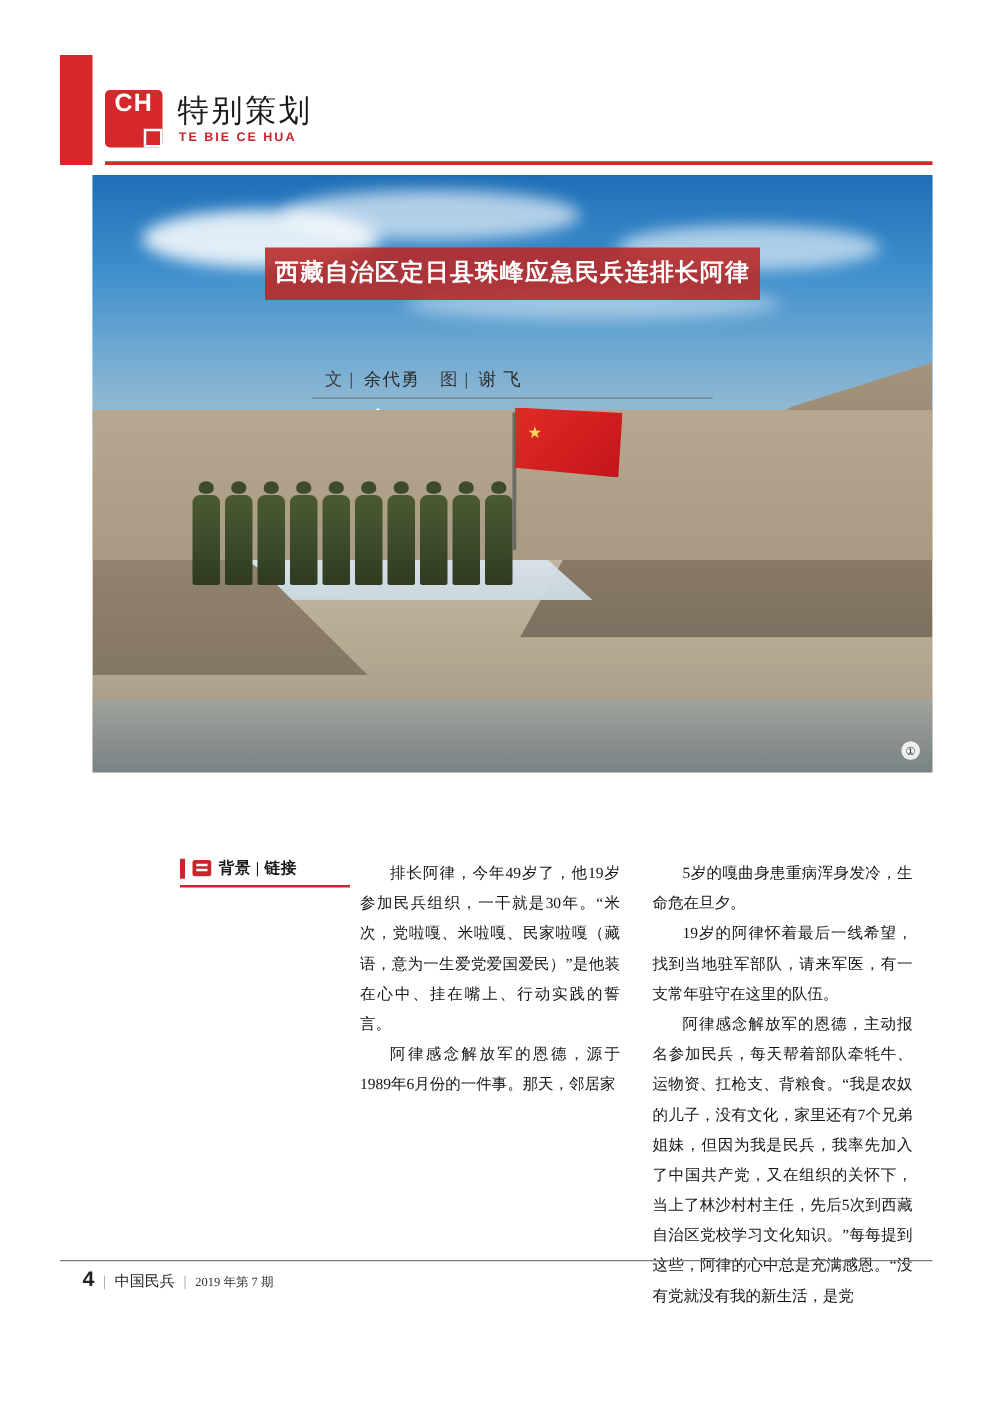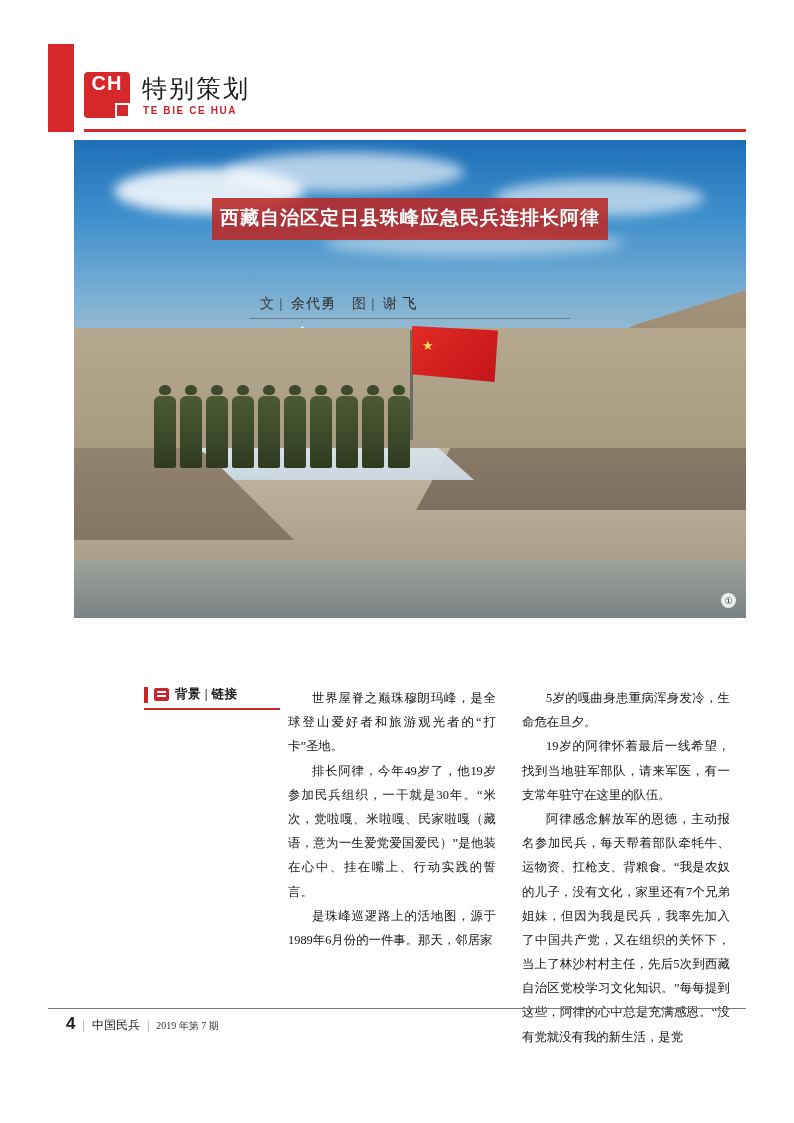--- a/index.html
+++ b/index.html
@@ -484,23 +484,22 @@
 
 <div class="sidebar">
   <div class="side-head">
     <span class="bar"></span>
     <span class="bookicon"></span>
     <span class="t">背景 | 链接</span>
   </div>
 </div>
 
 <div class="col col2">
-  <p>世界屋脊之巅珠穆朗玛峰，是全球登山爱好者和旅游观光者的“打卡”圣地。</p>
   <p>排长阿律，今年49岁了，他19岁参加民兵组织，一干就是30年。“米次，党啦嘎、米啦嘎、民家啦嘎（藏语，意为一生爱党爱国爱民）”是他装在心中、挂在嘴上、行动实践的誓言。</p>
-  <p>是珠峰巡逻路上的活地图，源于1989年6月份的一件事。那天，邻居家</p>
+  <p>阿律感念解放军的恩德，源于1989年6月份的一件事。那天，邻居家</p>
 </div>
 
 <div class="col col3">
   <p>5岁的嘎曲身患重病浑身发冷，生命危在旦夕。</p>
   <p>19岁的阿律怀着最后一线希望，找到当地驻军部队，请来军医，有一支常年驻守在这里的队伍。</p>
   <p>阿律感念解放军的恩德，主动报名参加民兵，每天帮着部队牵牦牛、运物资、扛枪支、背粮食。“我是农奴的儿子，没有文化，家里还有7个兄弟姐妹，但因为我是民兵，我率先加入了中国共产党，又在组织的关怀下，当上了林沙村村主任，先后5次到西藏自治区党校学习文化知识。”每每提到这些，阿律的心中总是充满感恩。“没有党就没有我的新生活，是党</p>
 </div>
 
 <div class="footer-rule"></div>
 <div class="footer">

